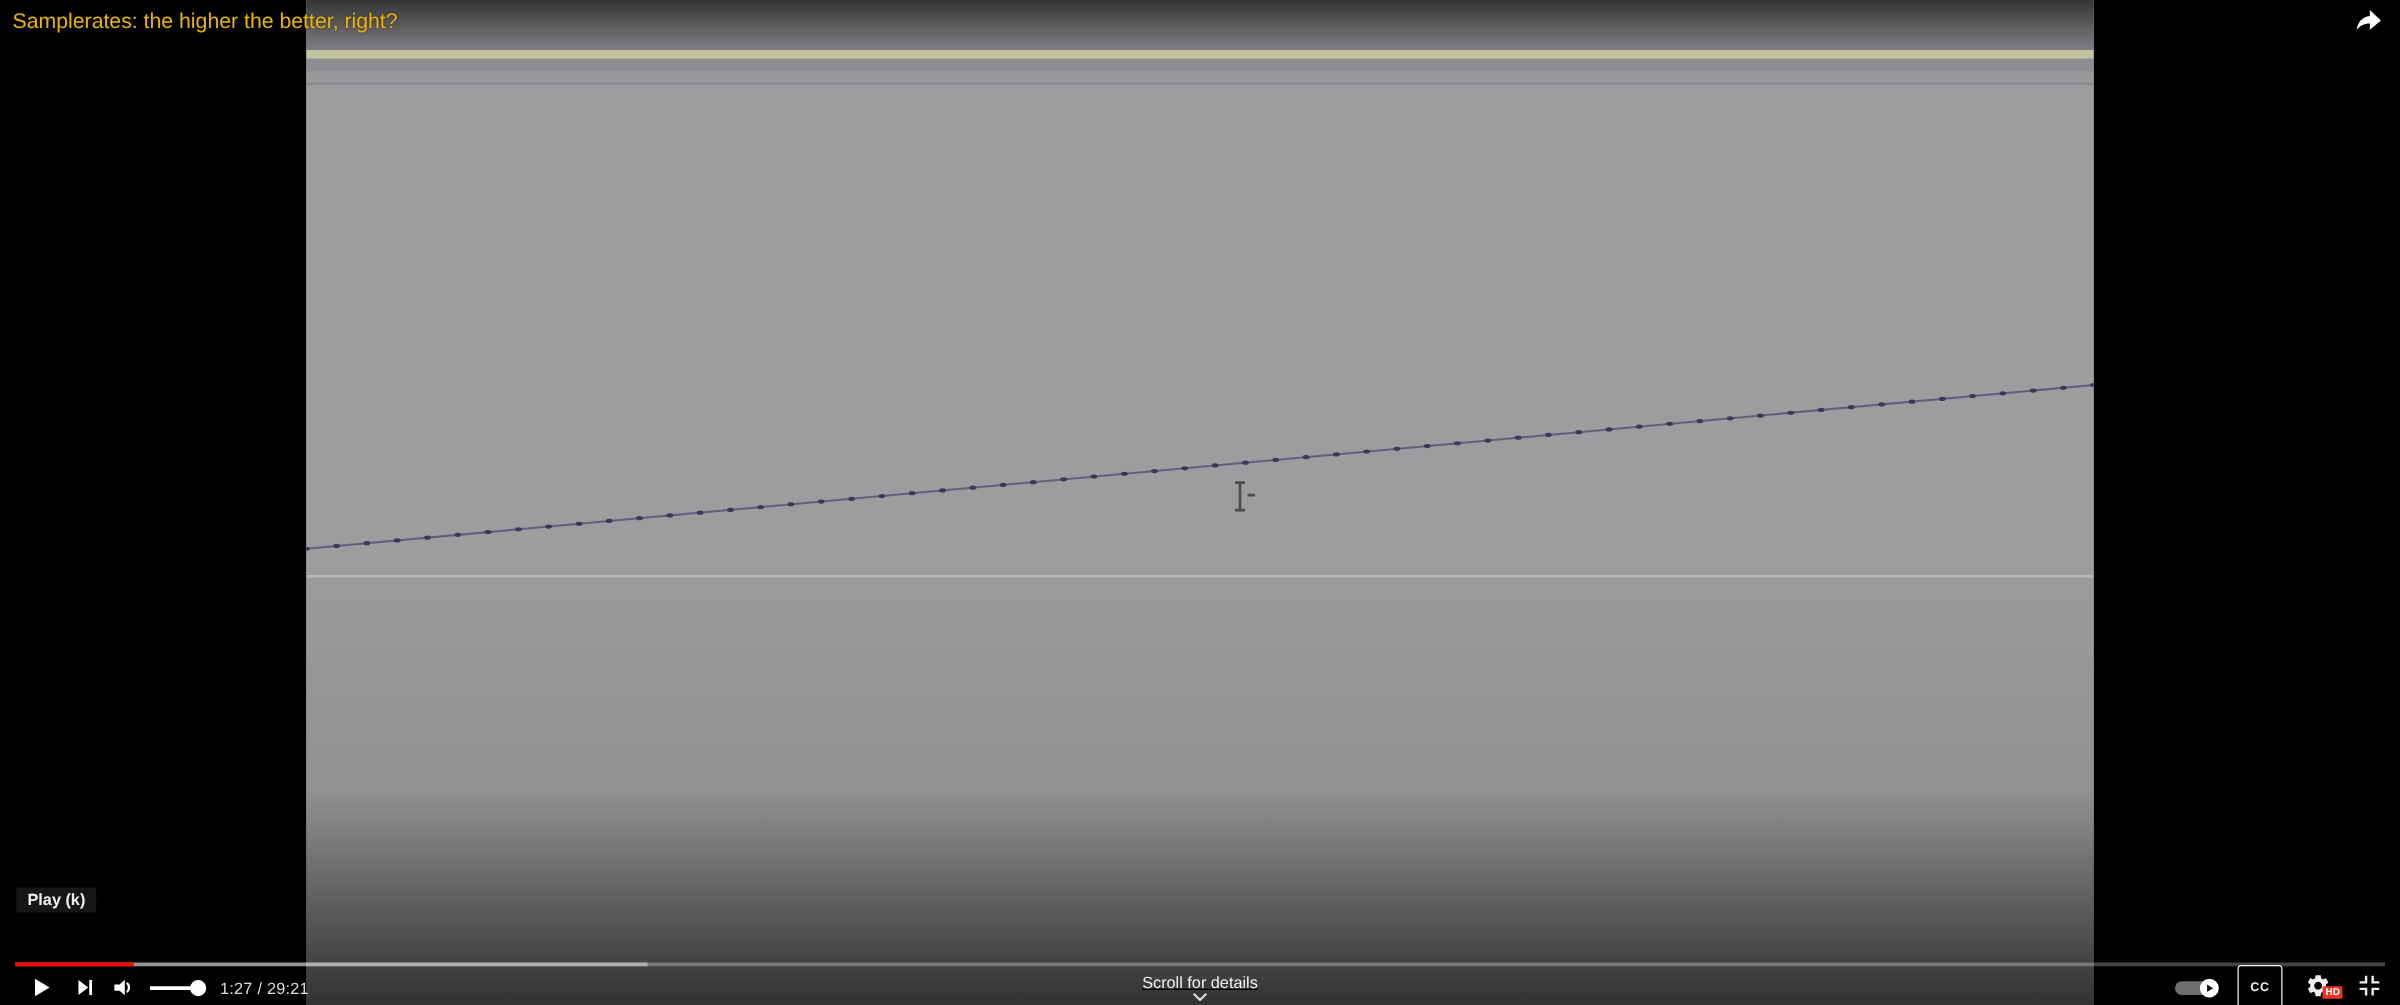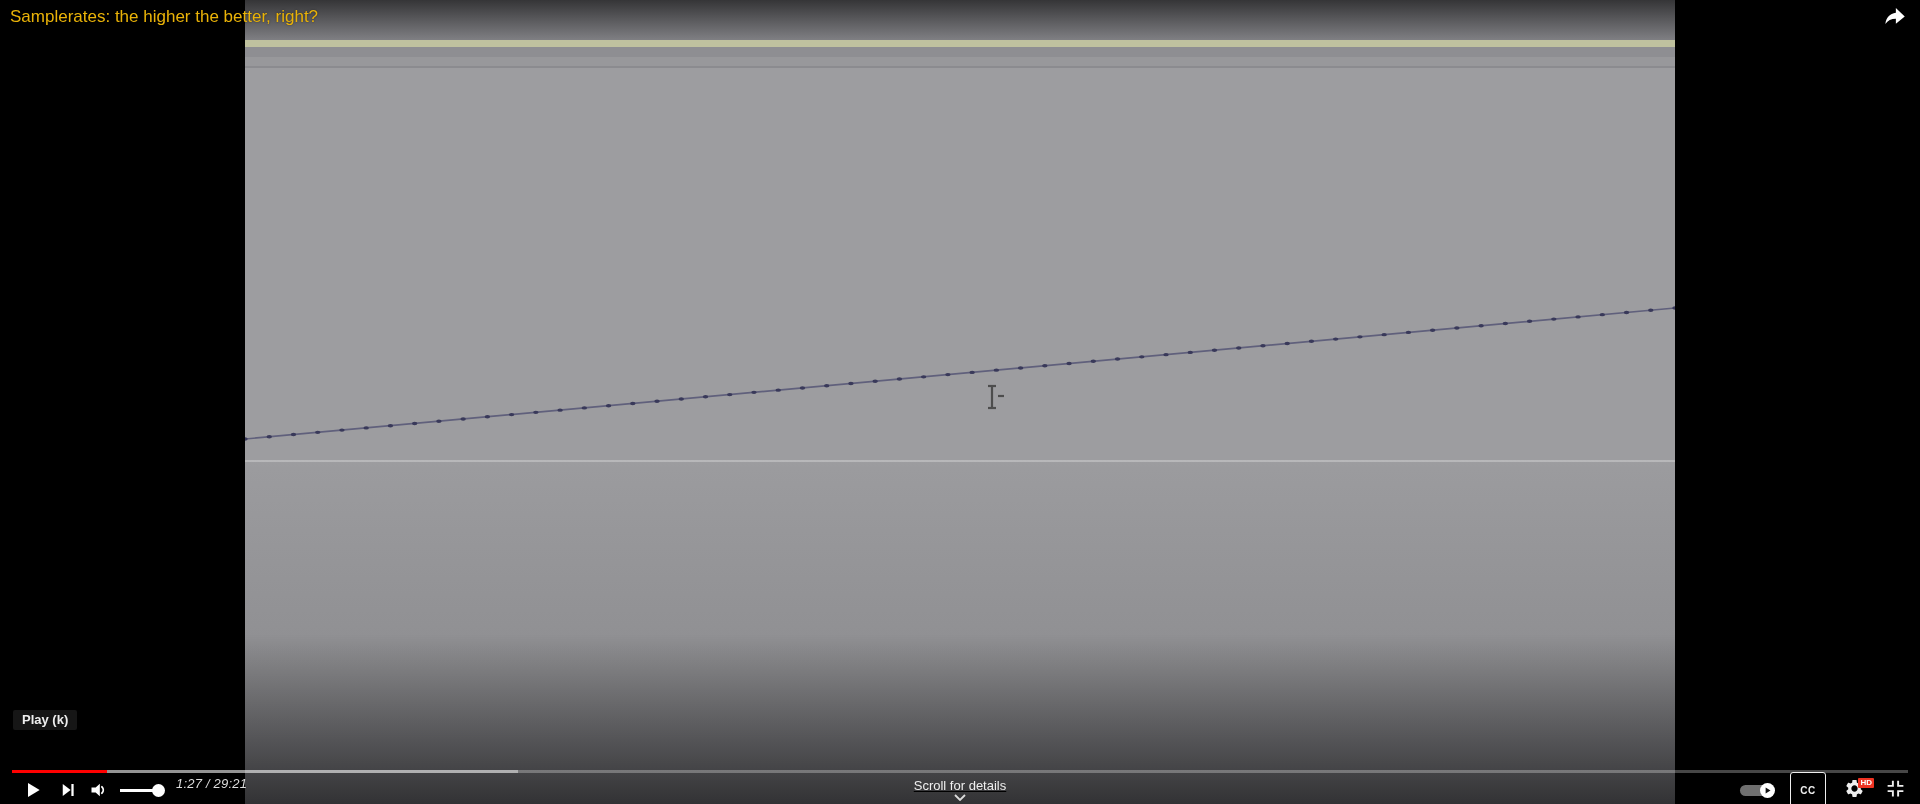--- a/index.html
+++ b/index.html
@@ -35,21 +35,21 @@
   .keyboard-tooltip{position:absolute;left:13px;top:710px;background:rgba(24,24,24,0.92);
     color:#efefef;font-size:13px;font-weight:bold;padding:2px 9px 3px 9px;border-radius:2px;white-space:nowrap;}
 
   
   .progress{position:absolute;left:12px;right:12px;top:770px;height:3px;background:rgba(255,255,255,0.28);}
   .progress .buffered{position:absolute;left:0;top:0;height:100%;background:rgba(255,255,255,0.42);}
   .progress .played{position:absolute;left:0;top:0;height:100%;background:#f00;}
 
   
   .controls{position:absolute;left:0;right:0;top:776px;height:28px;}
-  .ctl-left{position:absolute;left:14px;top:0;height:28px;display:flex;font-style:italic;}
+  .ctl-left{position:absolute;left:14px;top:0;height:28px;display:flex;align-items:center;}
   .ctl-btn{background:none;border:none;padding:0;margin:0;cursor:pointer;display:flex;align-items:center;justify-content:center;height:28px;}
   .btn-play{width:38px;}
   .btn-next{width:32px;}
   .btn-volume{width:30px;margin-right:6px;}
   .vol-slider{position:relative;width:44px;height:28px;margin-right:10px;cursor:pointer;}
   .vol-track{position:absolute;left:0;top:13px;width:38px;height:3px;background:#fff;}
   .vol-knob{position:absolute;left:32px;top:8px;width:13px;height:13px;border-radius:50%;background:#fff;}
   .time-display{color:#ddd;font-size:13px;white-space:nowrap;margin-left:2px;letter-spacing:.2px;}
 
   .ctl-center{position:absolute;left:0;right:0;top:0;text-align:center;pointer-events:none;text-decoration:underline;}
@@ -58,21 +58,21 @@
 
   .ctl-right{position:absolute;right:12px;top:0;height:28px;display:flex;align-items:center;gap:15px;}
   .autoplay-toggle{position:relative;width:35px;height:28px;cursor:pointer;}
   .autoplay-track{position:absolute;left:0;top:9px;width:34px;height:11px;border-radius:6px;background:#6f6f6f;}
   .autoplay-knob{position:absolute;right:0;top:7px;width:15px;height:15px;border-radius:50%;background:#fff;
     display:flex;align-items:center;justify-content:center;}
   .cc-btn{width:14px;height:16px;border:1.6px solid #eee;border-radius:3px;background:none;color:#eee;
     font-size:10px;font-weight:bold;font-family:"Liberation Sans",sans-serif;display:flex;align-items:center;justify-content:center;
     letter-spacing:.5px;padding:17px;cursor:pointer;}
   .settings-btn{position:relative;width:26px;height:28px;background:none;border:none;padding:0;cursor:pointer;}
-  .hd-badge{position:absolute;right:-7px;top:2px;background:#e32;color:#fff;font-size:8px;font-weight:bold;
+  .hd-badge{position:absolute;right:-7px;top:13px;background:#e32;color:#fff;font-size:8px;font-weight:bold;
     padding:1px 2px;border-radius:1px;line-height:1;}
   .fullscreen-btn{width:26px;height:28px;background:none;border:none;padding:0;cursor:pointer;}
 </style>
 </head>
 <body>
 
 <div class="player">
 
   <div class="stage" style="background: rgb(156, 156, 160);">
     <div class="band band-top-grad"></div>

